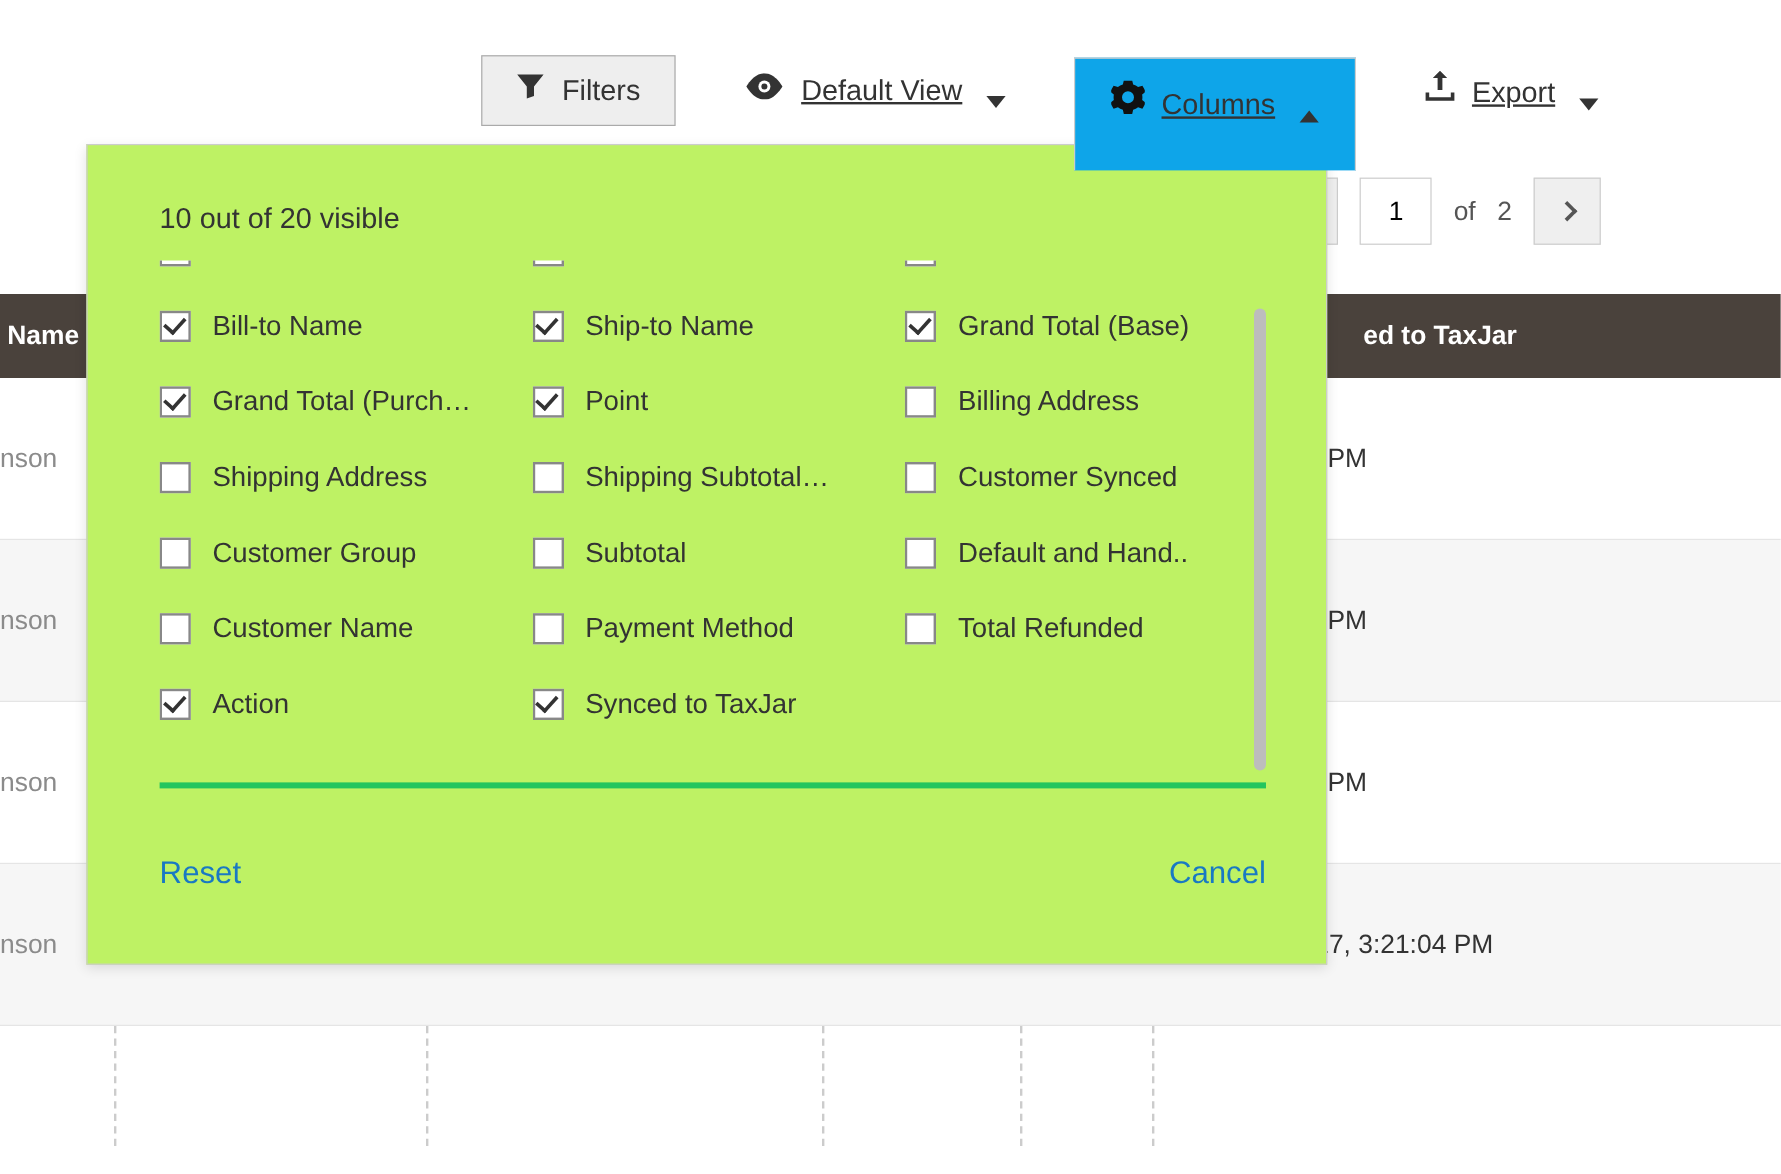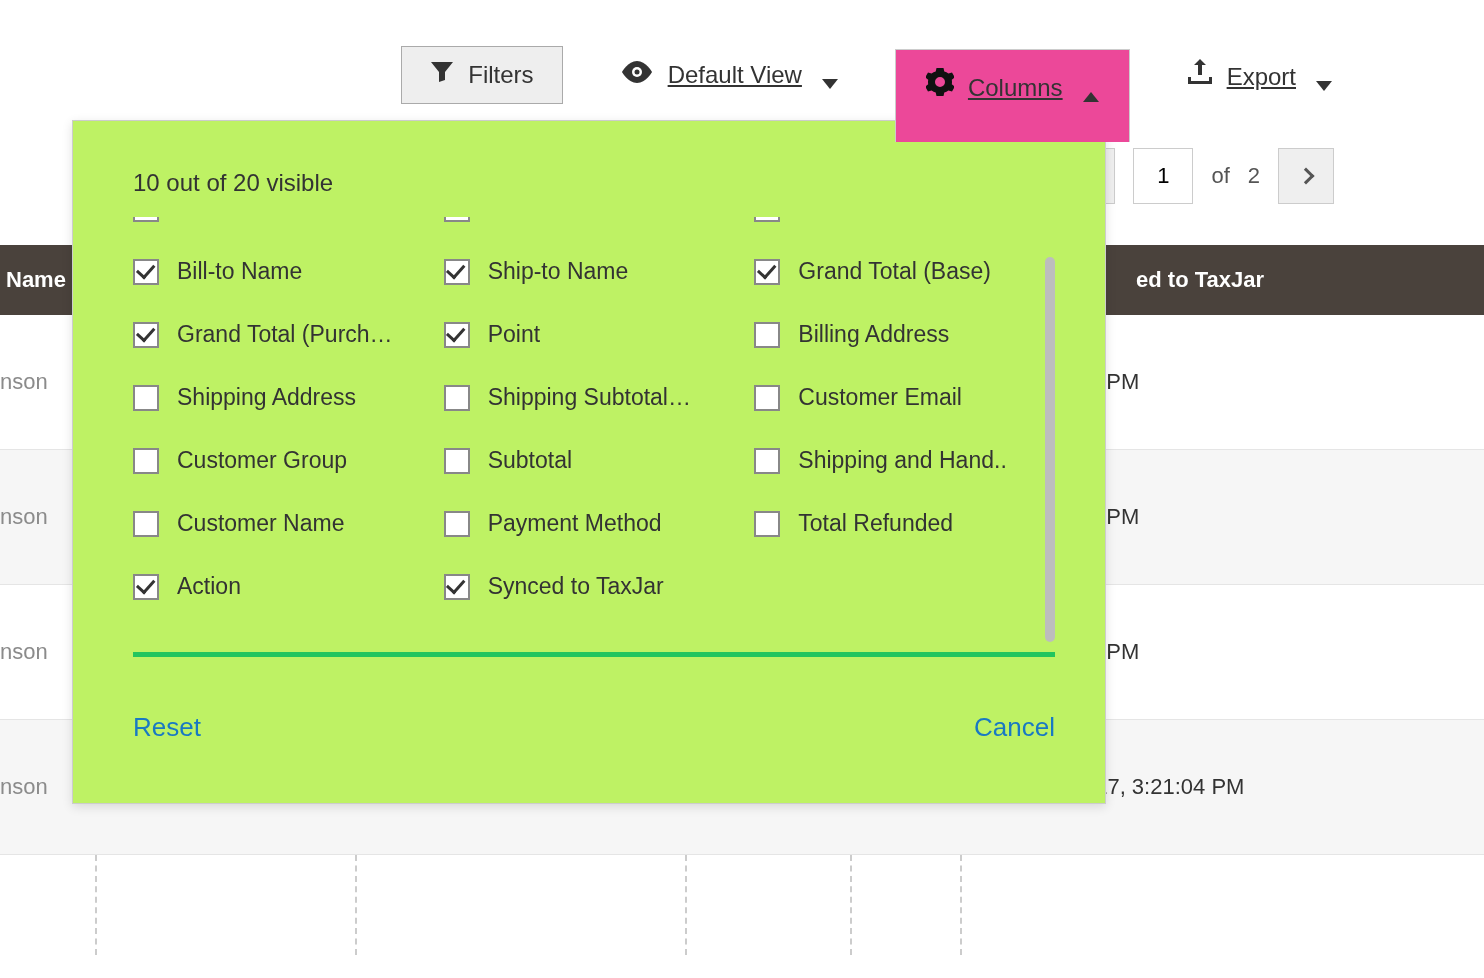--- a/index.html
+++ b/index.html
@@ -29,21 +29,21 @@
     background: #eee; border: 1px solid #aaa;
     padding: 14px 28px; font-size: 24px; color: #333; cursor: pointer;
   }
   .tb-item {
     display: inline-flex; align-items: flex-end; gap: 14px;
     font-size: 24px; color: #333; cursor: pointer;
     padding: 10px 2px;
     text-decoration: underline;
   }
   .columns-tab {
-    background: #ec4899;
+    background: #0ea5e9;
     border: 1px solid #ccc;
     border-bottom: none;
     padding: 18px 30px 40px 30px;
     position: relative;
     z-index: 30;
     margin-bottom: -40px;
   }
   .icon { display: inline-block; }
   .triangle-down {
     width: 0; height: 0; border-left: 8px solid transparent; border-right: 8px solid transparent;
@@ -291,33 +291,33 @@
           <label class="col-opt">
             <span class="chk"></span>
             <span>Shipping Address</span>
           </label>
           <label class="col-opt">
             <span class="chk"></span>
             <span>Shipping Subtotal…</span>
           </label>
           <label class="col-opt">
             <span class="chk"></span>
-            <span>Customer Email</span>
+            <span>Customer Synced</span>
           </label>
           <label class="col-opt">
             <span class="chk"></span>
             <span>Customer Group</span>
           </label>
           <label class="col-opt">
             <span class="chk"></span>
             <span>Subtotal</span>
           </label>
           <label class="col-opt">
             <span class="chk"></span>
-            <span>Shipping and Hand..</span>
+            <span>Default and Hand..</span>
           </label>
           <label class="col-opt">
             <span class="chk"></span>
             <span>Customer Name</span>
           </label>
           <label class="col-opt">
             <span class="chk"></span>
             <span>Payment Method</span>
           </label>
           <label class="col-opt">

